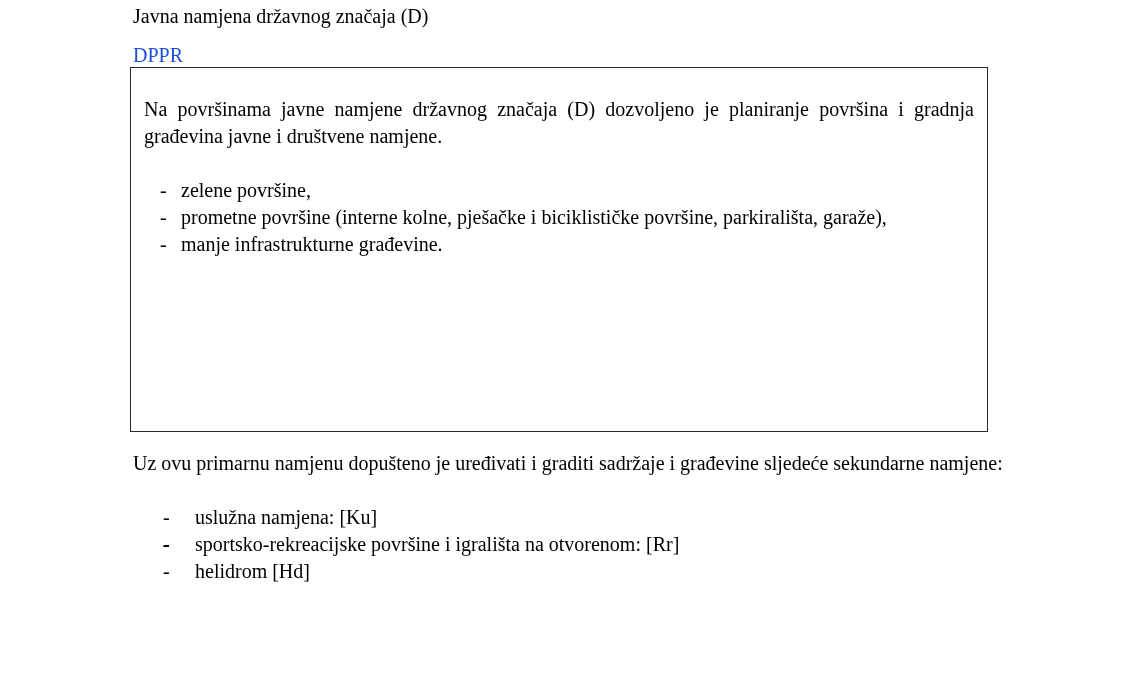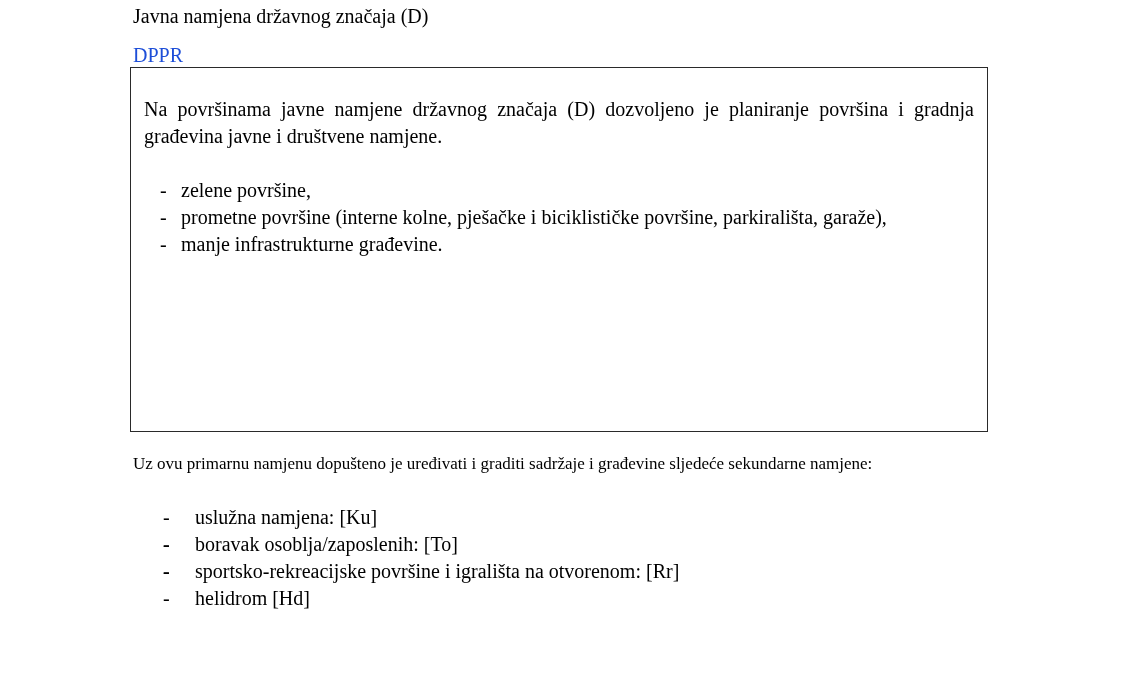--- a/index.html
+++ b/index.html
@@ -65,21 +65,21 @@
   .provision-box .dash-item .dash {
     position: absolute;
     left: 16px;
     top: 0;
   }
   .secondary-intro {
     position: absolute;
     left: 133px;
     top: 450px;
     width: 900px;
-    font-size: 17px;
+    font-size: 20px;
     line-height: 27px;
     text-align: justify;
   }
   .secondary-list {
     position: absolute;
     left: 133px;
     top: 504px;
     width: 900px;
   }
   .secondary-list .dash-item {
@@ -130,21 +130,20 @@
     <span class="dash">-</span>
     <span>uslužna namjena: [Ku]</span>
   </div>
 
   <div class="dash-item">
     <span class="dash">-</span>
   </div>
 
   <div class="dash-item">
     <span class="dash">-</span>
-    <span>boravak osoblja/zaposlenih: [To]</span>
   </div>
 
   <div class="dash-item">
     <span class="dash">-</span>
   </div>
 
   <div class="dash-item">
     <span class="dash">-</span>
     <span>sportsko-rekreacijske površine i igrališta na otvorenom: [Rr]</span>
   </div>

